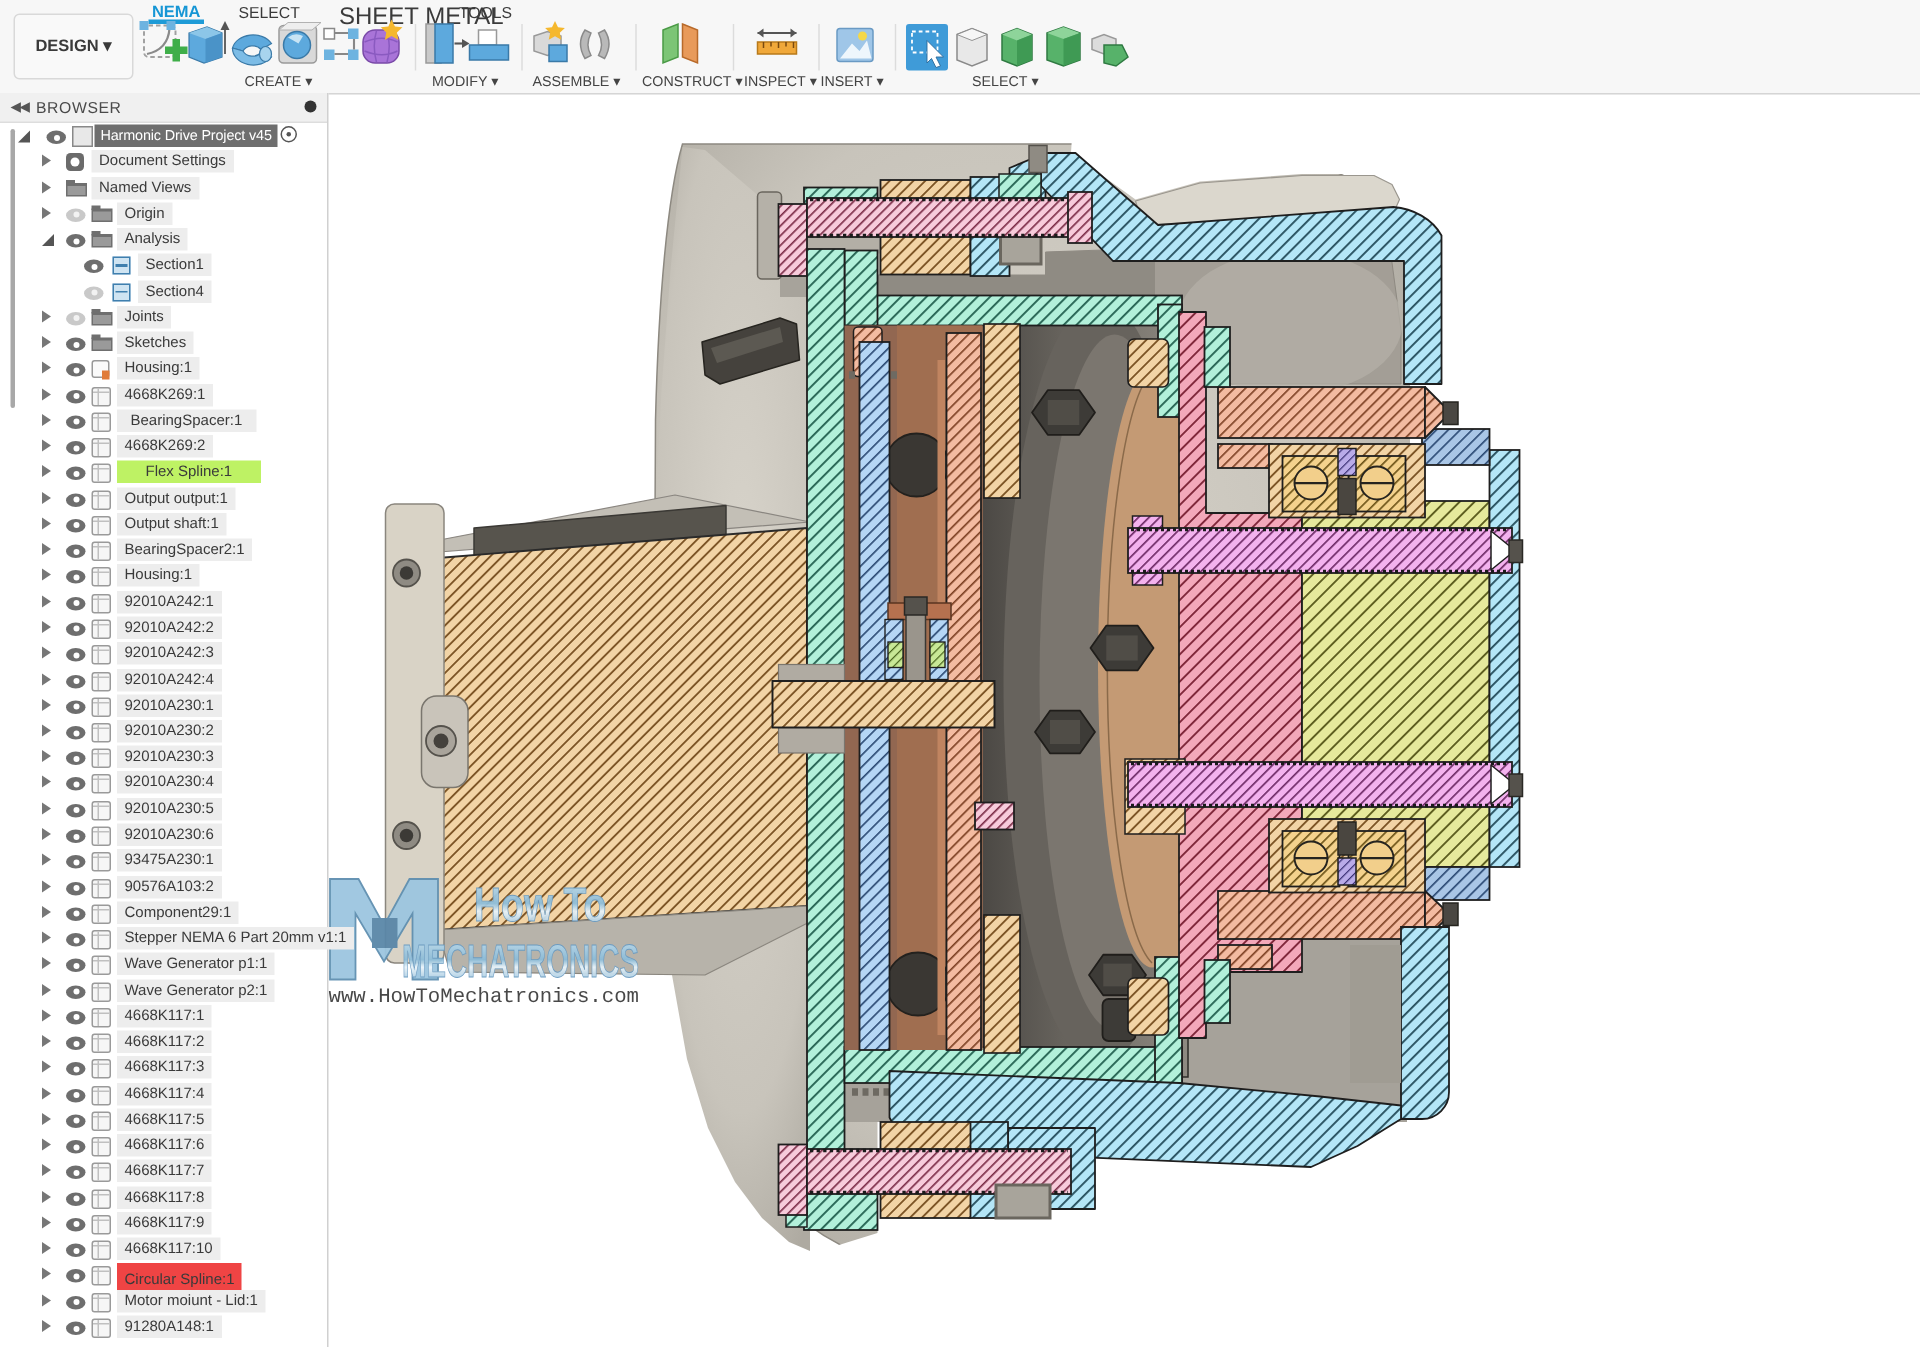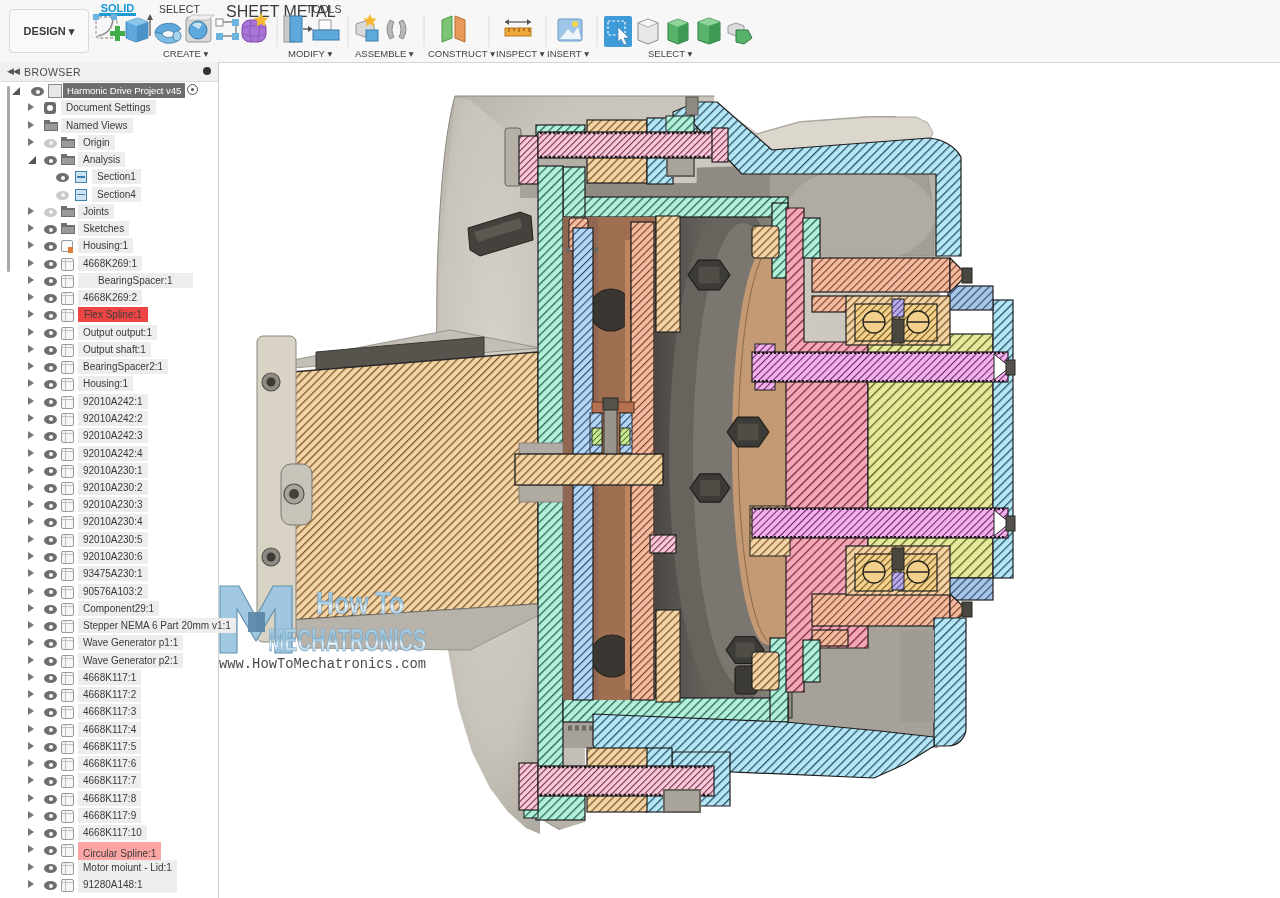--- a/index.html
+++ b/index.html
@@ -227,21 +227,21 @@
 <g transform="translate(316,614) scale(0.78,1)">
         <text x="0" y="0" font-family="Liberation Sans, sans-serif" font-size="32" font-weight="bold" fill="url(#wm)" stroke="#6a9ac0" stroke-width="0.6">How To</text>
       </g>
 <g transform="translate(268,651) scale(0.63,1)">
         <text x="0" y="0" font-family="Liberation Sans, sans-serif" font-size="31" font-weight="bold" fill="url(#wm)" stroke="#6a9ac0" stroke-width="0.6">MECHATRONICS</text>
       </g>
 <text x="219" y="668" font-family="Liberation Mono, monospace" font-size="13.8" fill="#3f3f3f">www.HowToMechatronics.com</text>
 </g>
   </svg>
 <div style="position:absolute;left:0;top:0;width:1280px;height:62px;background:#f7f7f7;border-bottom:1px solid #d5d5d5">
-<span style="position:absolute;left:99px;top:2px;width:37px;text-align:center;font-size:11px;font-weight:bold;color:#1696d5">SOLID</span>
+<span style="position:absolute;left:99px;top:2px;width:37px;text-align:center;font-size:11px;font-weight:bold;color:#1696d5">NEMA</span>
 <span style="position:absolute;left:99px;top:13px;width:37px;height:3px;background:#1e9bd7"></span>
 <span style="position:absolute;left:159px;top:2.5px;font-size:10.5px;color:#3a3a3a">SELECT</span>
 <span style="position:absolute;left:226px;top:2.5px;font-size:16px;color:#3a3a3a">SHEET METAL</span>
 <span style="position:absolute;left:306px;top:2.5px;font-size:10.5px;color:#3a3a3a">TOOLS</span>
 <div style="position:absolute;left:9px;top:9px;width:78px;height:42px;background:#f9f9f9;border:1px solid #d9d9d9;border-radius:4px;text-align:center;line-height:42px;font-size:11px;font-weight:bold;color:#3a3a3a">DESIGN&nbsp;▾</div>
 <svg width="1280" height="62" style="position:absolute;left:0;top:0">
       <line x1="277" y1="16" x2="277" y2="47" stroke="#dcdcdc" stroke-width="1"></line>
       <line x1="348" y1="16" x2="348" y2="47" stroke="#dcdcdc" stroke-width="1"></line>
       <line x1="424" y1="16" x2="424" y2="47" stroke="#dcdcdc" stroke-width="1"></line>
       <line x1="489" y1="16" x2="489" y2="47" stroke="#dcdcdc" stroke-width="1"></line>
@@ -447,39 +447,39 @@
       <span style="position:absolute;left:65px;top:2px;width:1px;height:11px;background:#c0c0c0"></span>
       <span style="position:absolute;left:78px;top:-1px;height:15px;background:#ededed;color:#3a3a3a;font-size:10px;line-height:15px;padding:0 5px;white-space:nowrap">4668K269:1</span>
     </div>
     <div style="position:absolute;left:0;top:211.9px;width:218px;height:15px">
       <span style="position:absolute;left:28px;top:2px;width:0;height:0;border-left:6px solid #777;border-top:4.2px solid transparent;border-bottom:4.2px solid transparent"></span>
       <span style="position:absolute;left:44px;top:3px;width:13px;height:9px;background:#6e6e6e;border-radius:50%"></span>
       <span style="position:absolute;left:48.5px;top:5.5px;width:4px;height:4px;background:#ffffff;border-radius:50%"></span>
       <span style="position:absolute;left:61px;top:1px;width:13px;height:13px;background:#f6f6f6;border:1px solid #9a9a9a;border-radius:2px;box-sizing:border-box"></span>
       <span style="position:absolute;left:62px;top:4px;width:11px;height:1px;background:#c0c0c0"></span>
       <span style="position:absolute;left:65px;top:2px;width:1px;height:11px;background:#c0c0c0"></span>
-      <span style="position:absolute;left:78px;top:-1px;height:15px;background:#ededed;color:#3a3a3a;font-size:10px;line-height:15px;padding:0 20px;white-space:nowrap">BearingSpacer:1</span>
+      <span style="position:absolute;left:78px;top:-1px;height:15px;background:#ededed;color:#3a3a3a;font-size:10px;line-height:15px;padding:0 9px;white-space:nowrap">BearingSpacer:1</span>
     </div>
     <div style="position:absolute;left:0;top:229.1px;width:218px;height:15px">
       <span style="position:absolute;left:28px;top:2px;width:0;height:0;border-left:6px solid #777;border-top:4.2px solid transparent;border-bottom:4.2px solid transparent"></span>
       <span style="position:absolute;left:44px;top:3px;width:13px;height:9px;background:#6e6e6e;border-radius:50%"></span>
       <span style="position:absolute;left:48.5px;top:5.5px;width:4px;height:4px;background:#ffffff;border-radius:50%"></span>
       <span style="position:absolute;left:61px;top:1px;width:13px;height:13px;background:#f6f6f6;border:1px solid #9a9a9a;border-radius:2px;box-sizing:border-box"></span>
       <span style="position:absolute;left:62px;top:4px;width:11px;height:1px;background:#c0c0c0"></span>
       <span style="position:absolute;left:65px;top:2px;width:1px;height:11px;background:#c0c0c0"></span>
       <span style="position:absolute;left:78px;top:-1px;height:15px;background:#ededed;color:#3a3a3a;font-size:10px;line-height:15px;padding:0 5px;white-space:nowrap">4668K269:2</span>
     </div>
     <div style="position:absolute;left:0;top:246.4px;width:218px;height:15px">
       <span style="position:absolute;left:28px;top:2px;width:0;height:0;border-left:6px solid #777;border-top:4.2px solid transparent;border-bottom:4.2px solid transparent"></span>
       <span style="position:absolute;left:44px;top:3px;width:13px;height:9px;background:#6e6e6e;border-radius:50%"></span>
       <span style="position:absolute;left:48.5px;top:5.5px;width:4px;height:4px;background:#ffffff;border-radius:50%"></span>
       <span style="position:absolute;left:61px;top:1px;width:13px;height:13px;background:#f6f6f6;border:1px solid #9a9a9a;border-radius:2px;box-sizing:border-box"></span>
       <span style="position:absolute;left:62px;top:4px;width:11px;height:1px;background:#c0c0c0"></span>
       <span style="position:absolute;left:65px;top:2px;width:1px;height:11px;background:#c0c0c0"></span>
-      <span style="position:absolute;left:78px;top:-1px;height:15px;background:#ef4444;color:#3a3a3a;font-size:10px;line-height:15px;padding:0 6px;white-space:nowrap">Flex Spline:1</span>
+      <span style="position:absolute;left:78px;top:-1px;height:15px;background:#bef264;color:#3a3a3a;font-size:10px;line-height:15px;padding:0 19px;white-space:nowrap">Flex Spline:1</span>
     </div>
     <div style="position:absolute;left:0;top:263.6px;width:218px;height:15px">
       <span style="position:absolute;left:28px;top:2px;width:0;height:0;border-left:6px solid #777;border-top:4.2px solid transparent;border-bottom:4.2px solid transparent"></span>
       <span style="position:absolute;left:44px;top:3px;width:13px;height:9px;background:#6e6e6e;border-radius:50%"></span>
       <span style="position:absolute;left:48.5px;top:5.5px;width:4px;height:4px;background:#ffffff;border-radius:50%"></span>
       <span style="position:absolute;left:61px;top:1px;width:13px;height:13px;background:#f6f6f6;border:1px solid #9a9a9a;border-radius:2px;box-sizing:border-box"></span>
       <span style="position:absolute;left:62px;top:4px;width:11px;height:1px;background:#c0c0c0"></span>
       <span style="position:absolute;left:65px;top:2px;width:1px;height:11px;background:#c0c0c0"></span>
       <span style="position:absolute;left:78px;top:-1px;height:15px;background:#ededed;color:#3a3a3a;font-size:10px;line-height:15px;padding:0 5px;white-space:nowrap">Output output:1</span>
     </div>
@@ -744,30 +744,30 @@
       <span style="position:absolute;left:65px;top:2px;width:1px;height:11px;background:#c0c0c0"></span>
       <span style="position:absolute;left:78px;top:-1px;height:15px;background:#ededed;color:#3a3a3a;font-size:10px;line-height:15px;padding:0 5px;white-space:nowrap">4668K117:10</span>
     </div>
     <div style="position:absolute;left:0;top:781.4px;width:218px;height:15px">
       <span style="position:absolute;left:28px;top:2px;width:0;height:0;border-left:6px solid #777;border-top:4.2px solid transparent;border-bottom:4.2px solid transparent"></span>
       <span style="position:absolute;left:44px;top:3px;width:13px;height:9px;background:#6e6e6e;border-radius:50%"></span>
       <span style="position:absolute;left:48.5px;top:5.5px;width:4px;height:4px;background:#ffffff;border-radius:50%"></span>
       <span style="position:absolute;left:61px;top:1px;width:13px;height:13px;background:#f6f6f6;border:1px solid #9a9a9a;border-radius:2px;box-sizing:border-box"></span>
       <span style="position:absolute;left:62px;top:4px;width:11px;height:1px;background:#c0c0c0"></span>
       <span style="position:absolute;left:65px;top:2px;width:1px;height:11px;background:#c0c0c0"></span>
-      <span style="position:absolute;left:78px;top:-1px;height:15px;background:#fca5a5;color:#3a3a3a;font-size:10px;line-height:15px;padding:4px 5px;white-space:nowrap">Circular Spline:1</span>
+      <span style="position:absolute;left:78px;top:-1px;height:15px;background:#ef4444;color:#3a3a3a;font-size:10px;line-height:15px;padding:4px 5px;white-space:nowrap">Circular Spline:1</span>
     </div>
     <div style="position:absolute;left:0;top:798.7px;width:218px;height:15px">
       <span style="position:absolute;left:28px;top:2px;width:0;height:0;border-left:6px solid #777;border-top:4.2px solid transparent;border-bottom:4.2px solid transparent"></span>
       <span style="position:absolute;left:44px;top:3px;width:13px;height:9px;background:#6e6e6e;border-radius:50%"></span>
       <span style="position:absolute;left:48.5px;top:5.5px;width:4px;height:4px;background:#ffffff;border-radius:50%"></span>
       <span style="position:absolute;left:61px;top:1px;width:13px;height:13px;background:#f6f6f6;border:1px solid #9a9a9a;border-radius:2px;box-sizing:border-box"></span>
       <span style="position:absolute;left:62px;top:4px;width:11px;height:1px;background:#c0c0c0"></span>
       <span style="position:absolute;left:65px;top:2px;width:1px;height:11px;background:#c0c0c0"></span>
-      <span style="position:absolute;left:78px;top:-1px;height:33px;background:#ededed;color:#3a3a3a;font-size:10px;line-height:15px;padding:0 5px;white-space:nowrap">Motor moiunt - Lid:1</span>
+      <span style="position:absolute;left:78px;top:-1px;height:15px;background:#ededed;color:#3a3a3a;font-size:10px;line-height:15px;padding:0 5px;white-space:nowrap">Motor moiunt - Lid:1</span>
     </div>
     <div style="position:absolute;left:0;top:816.0px;width:218px;height:15px">
       <span style="position:absolute;left:28px;top:2px;width:0;height:0;border-left:6px solid #777;border-top:4.2px solid transparent;border-bottom:4.2px solid transparent"></span>
       <span style="position:absolute;left:44px;top:3px;width:13px;height:9px;background:#6e6e6e;border-radius:50%"></span>
       <span style="position:absolute;left:48.5px;top:5.5px;width:4px;height:4px;background:#ffffff;border-radius:50%"></span>
       <span style="position:absolute;left:61px;top:1px;width:13px;height:13px;background:#f6f6f6;border:1px solid #9a9a9a;border-radius:2px;box-sizing:border-box"></span>
       <span style="position:absolute;left:62px;top:4px;width:11px;height:1px;background:#c0c0c0"></span>
       <span style="position:absolute;left:65px;top:2px;width:1px;height:11px;background:#c0c0c0"></span>
       <span style="position:absolute;left:78px;top:-1px;height:15px;background:#ededed;color:#3a3a3a;font-size:10px;line-height:15px;padding:0 5px;white-space:nowrap">91280A148:1</span>
     </div>

